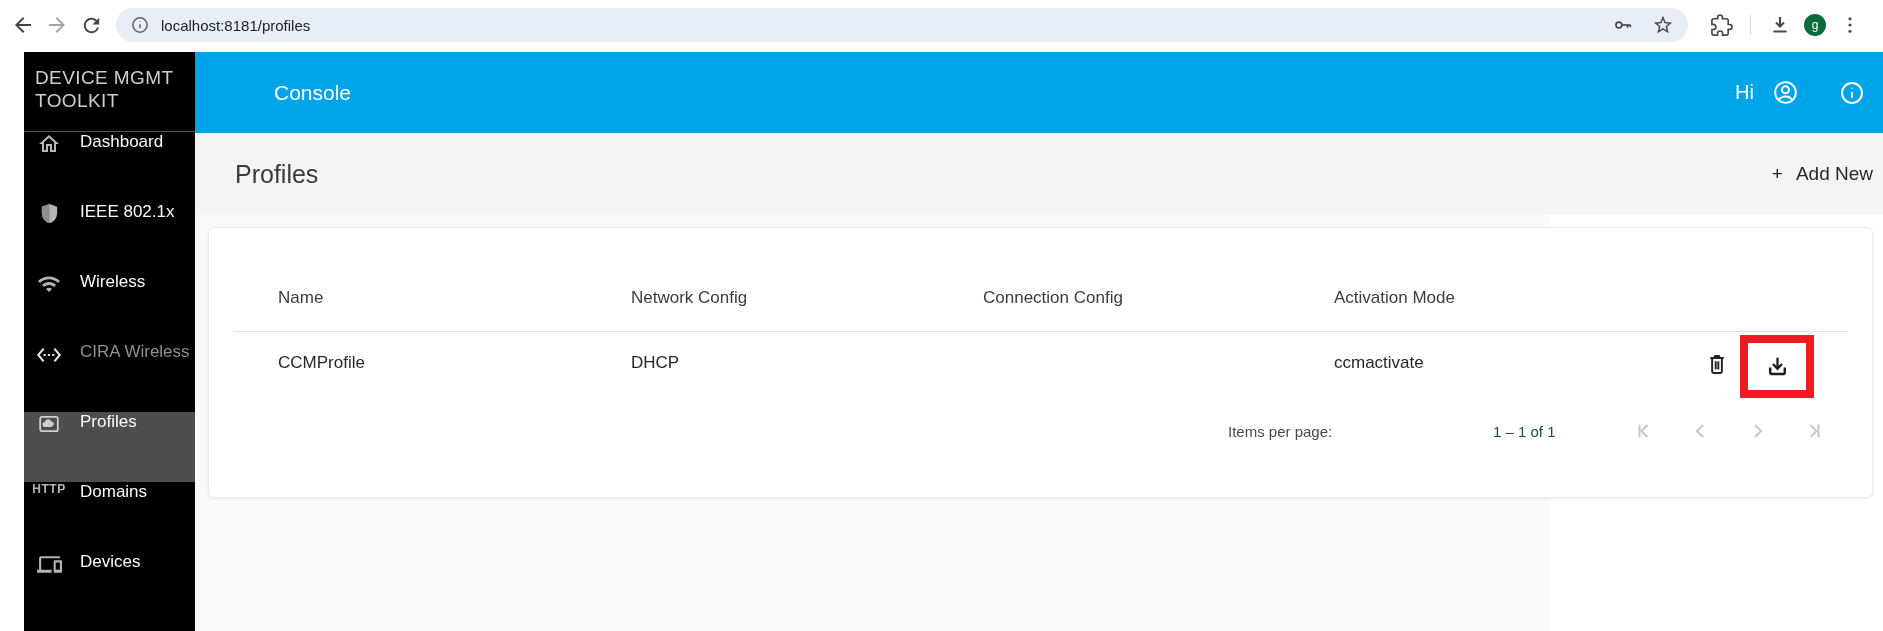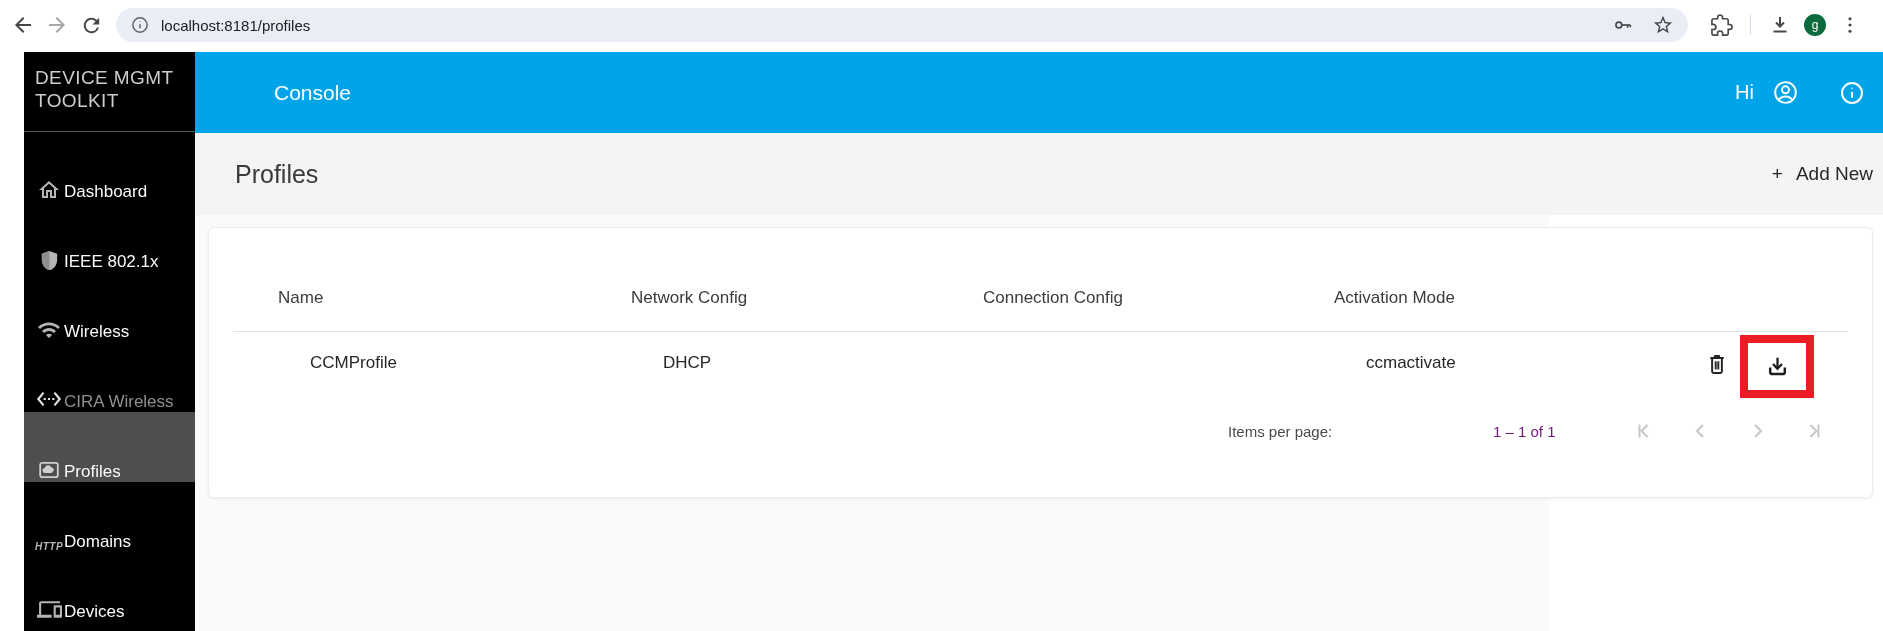--- a/index.html
+++ b/index.html
@@ -18,63 +18,63 @@
   .omnibox .url{font-size:15px;color:#202124;margin-left:11px;flex:1;white-space:nowrap;}
   .omni-right{display:flex;align-items:center;gap:18px;}
   .chrome-right{display:flex;align-items:center;margin-left:16px;gap:7px;}
   .chrome-divider{width:1px;height:20px;background:#d3dbe8;margin:0 5px;}
   .avatar{width:22px;height:22px;border-radius:50%;background:#0a6c3c;color:#fff;font-size:12px;
     display:flex;align-items:center;justify-content:center;cursor:pointer;}
   
   .sidebar{position:absolute;left:0;top:52px;width:195px;height:579px;background:#000000;margin-left:24px;}
   .sidebar-title{padding:14px 12px 19px 11px;color:#cdcdcd;font-size:19px;line-height:23px;
     letter-spacing:.4px;border-bottom:1px solid #545454;}
-  .side-item{height:70px;display:flex;align-items:flex-end;padding-left:10px;gap:0;
+  .side-item{height:70px;display:flex;align-items:flex-start;padding-left:10px;gap:16px;
     color:#fafafa;font-size:17px;cursor:pointer;}
   .side-item.selected{background:#4e4e4e;}
   .side-item.dimmed .label{color:#8f8f8f;}
   .side-item .icon{width:30px;display:flex;justify-content:center;flex:none;}
-  .http-icon{font-size:10px;font-weight:bold;color:#b5b5b5;letter-spacing:.5px;font-style:italic;}
+  .http-icon{font-size:12px;font-weight:bold;color:#b5b5b5;letter-spacing:.5px;}
   
   .appbar{position:absolute;left:195px;top:52px;width:1688px;height:81px;background:#00a5e9;
     display:flex;align-items:center;padding:0 18px 0 35px;box-sizing:border-box;color:#fff;}
   .appbar-title{font-size:21px;margin-left:44px;}
   .appbar-right{margin-left:auto;display:flex;align-items:center;text-align:center;}
   .greeting{font-size:20px;}
   .appbar-icon{cursor:pointer;display:flex;}
   .person-gap{margin-left:18px;}
   .info-gap{margin-left:40px;}
   
   .pagehead{position:absolute;left:195px;top:133px;width:1688px;height:82px;background:#f4f4f4;}
   .page-title{position:absolute;left:40px;top:50%;transform:translateY(-50%);font-size:25px;color:#3a3a3a;}
   .add-new{position:absolute;right:10px;top:50%;transform:translateY(-50%);display:flex;gap:13px;
     font-size:19px;color:#272727;cursor:pointer;align-items:center;}
   
   .content{position:absolute;left:195px;top:215px;width:1354px;height:416px;background:#fafafa;}
   .card{position:absolute;left:13px;top:12px;width:1665px;height:271px;background:#fff;
     border:1px solid #ececec;border-radius:6px;box-sizing:border-box;
     box-shadow:0 1px 3px rgba(0,0,0,.06);}
   .th{position:absolute;top:60px;font-size:17px;color:#3c3c3c;}
-  .td{position:absolute;top:125px;font-size:17px;color:#272727;margin-left:32px;}
+  .td{position:absolute;top:125px;font-size:17px;color:#272727;}
   .c0{left:69px;} .c1{left:422px;} .c2{left:774px;} .c3{left:1125px;}
   .tbl-divider{position:absolute;left:24px;right:24px;top:103px;border-top:1px solid #e1e1e1;}
   .trash-btn{position:absolute;left:1494px;top:122px;width:28px;height:28px;cursor:pointer;
     display:flex;align-items:center;justify-content:center;}
   .red-box{position:absolute;left:1531px;top:107px;width:74px;height:63px;border:8px solid #ec1c24;
     box-sizing:border-box;background:#fff;display:flex;align-items:center;justify-content:center;}
   .dl-btn{cursor:pointer;display:flex;}
   
   .ipp-label{position:absolute;left:1019px;top:195px;font-size:15px;color:#4a4a4a;}
   .page-size{position:absolute;left:1139px;top:176px;width:103px;height:47px;border:1px solid #8f8f8f;
     border-radius:5px;box-sizing:border-box;display:flex;align-items:center;
     padding:0 17px 0 20px;cursor:pointer;background:#fff;}
   .page-size .val{font-size:15px;color:#2e2e2e;}
   .caret{margin-left:auto;width:0;height:0;border-left:5.5px solid transparent;
     border-right:5.5px solid transparent;border-top:6px solid #696969;}
-  .range{position:absolute;left:1284px;top:195px;font-size:15px;color:#701a75;}
+  .range{position:absolute;left:1284px;top:195px;font-size:15px;color:#14532d;}
   .pager{position:absolute;left:1422px;top:189px;display:flex;gap:28px;}
   .pager-btn{width:28px;height:28px;display:flex;align-items:center;justify-content:center;cursor:pointer;}
 </style>
 </head>
 <body>
 
 <div class="browser-bar">
   <div class="browser-inner">
     <div class="nav-btn">
       <svg width="24" height="24" viewBox="0 0 24 24">

